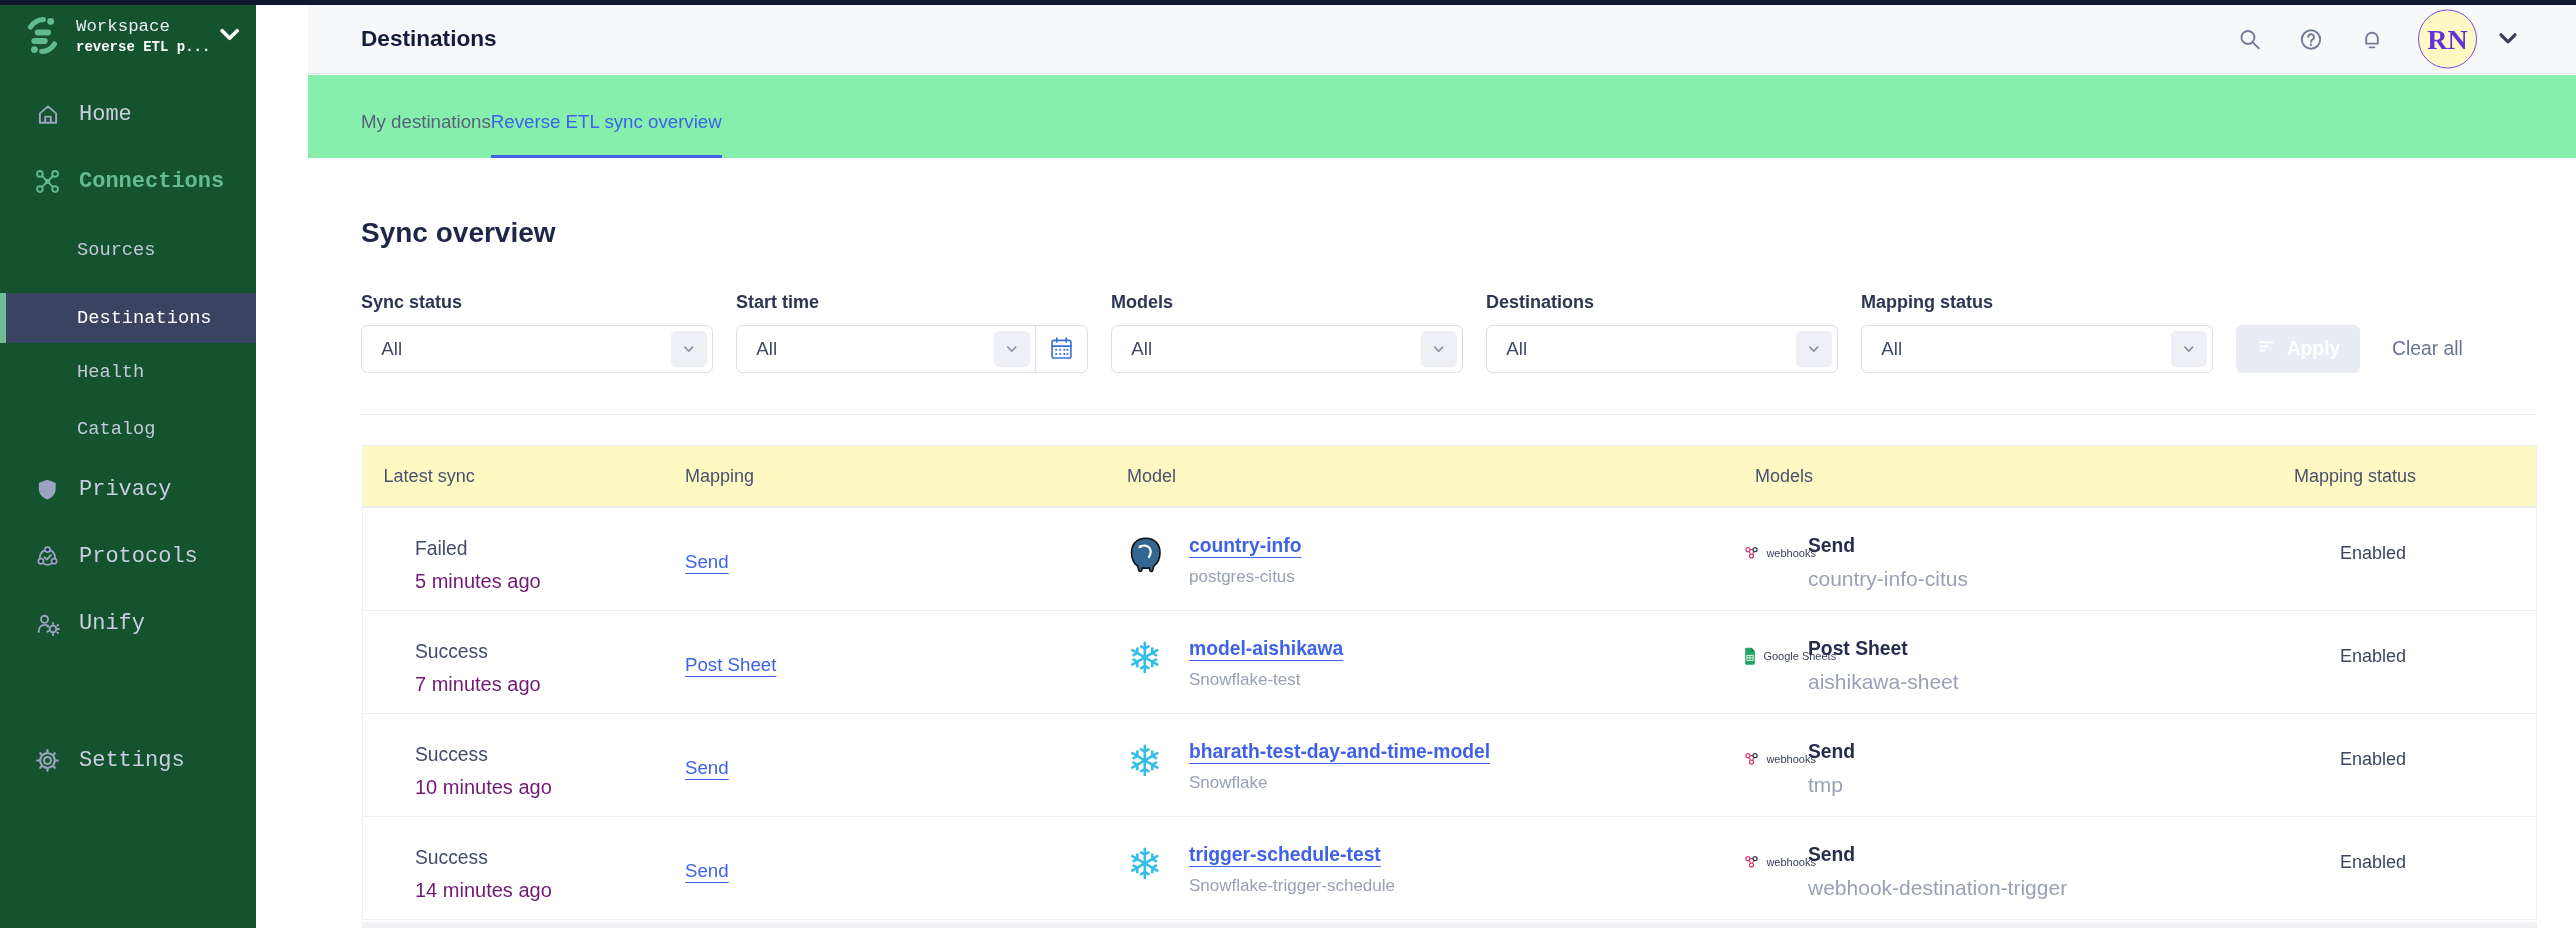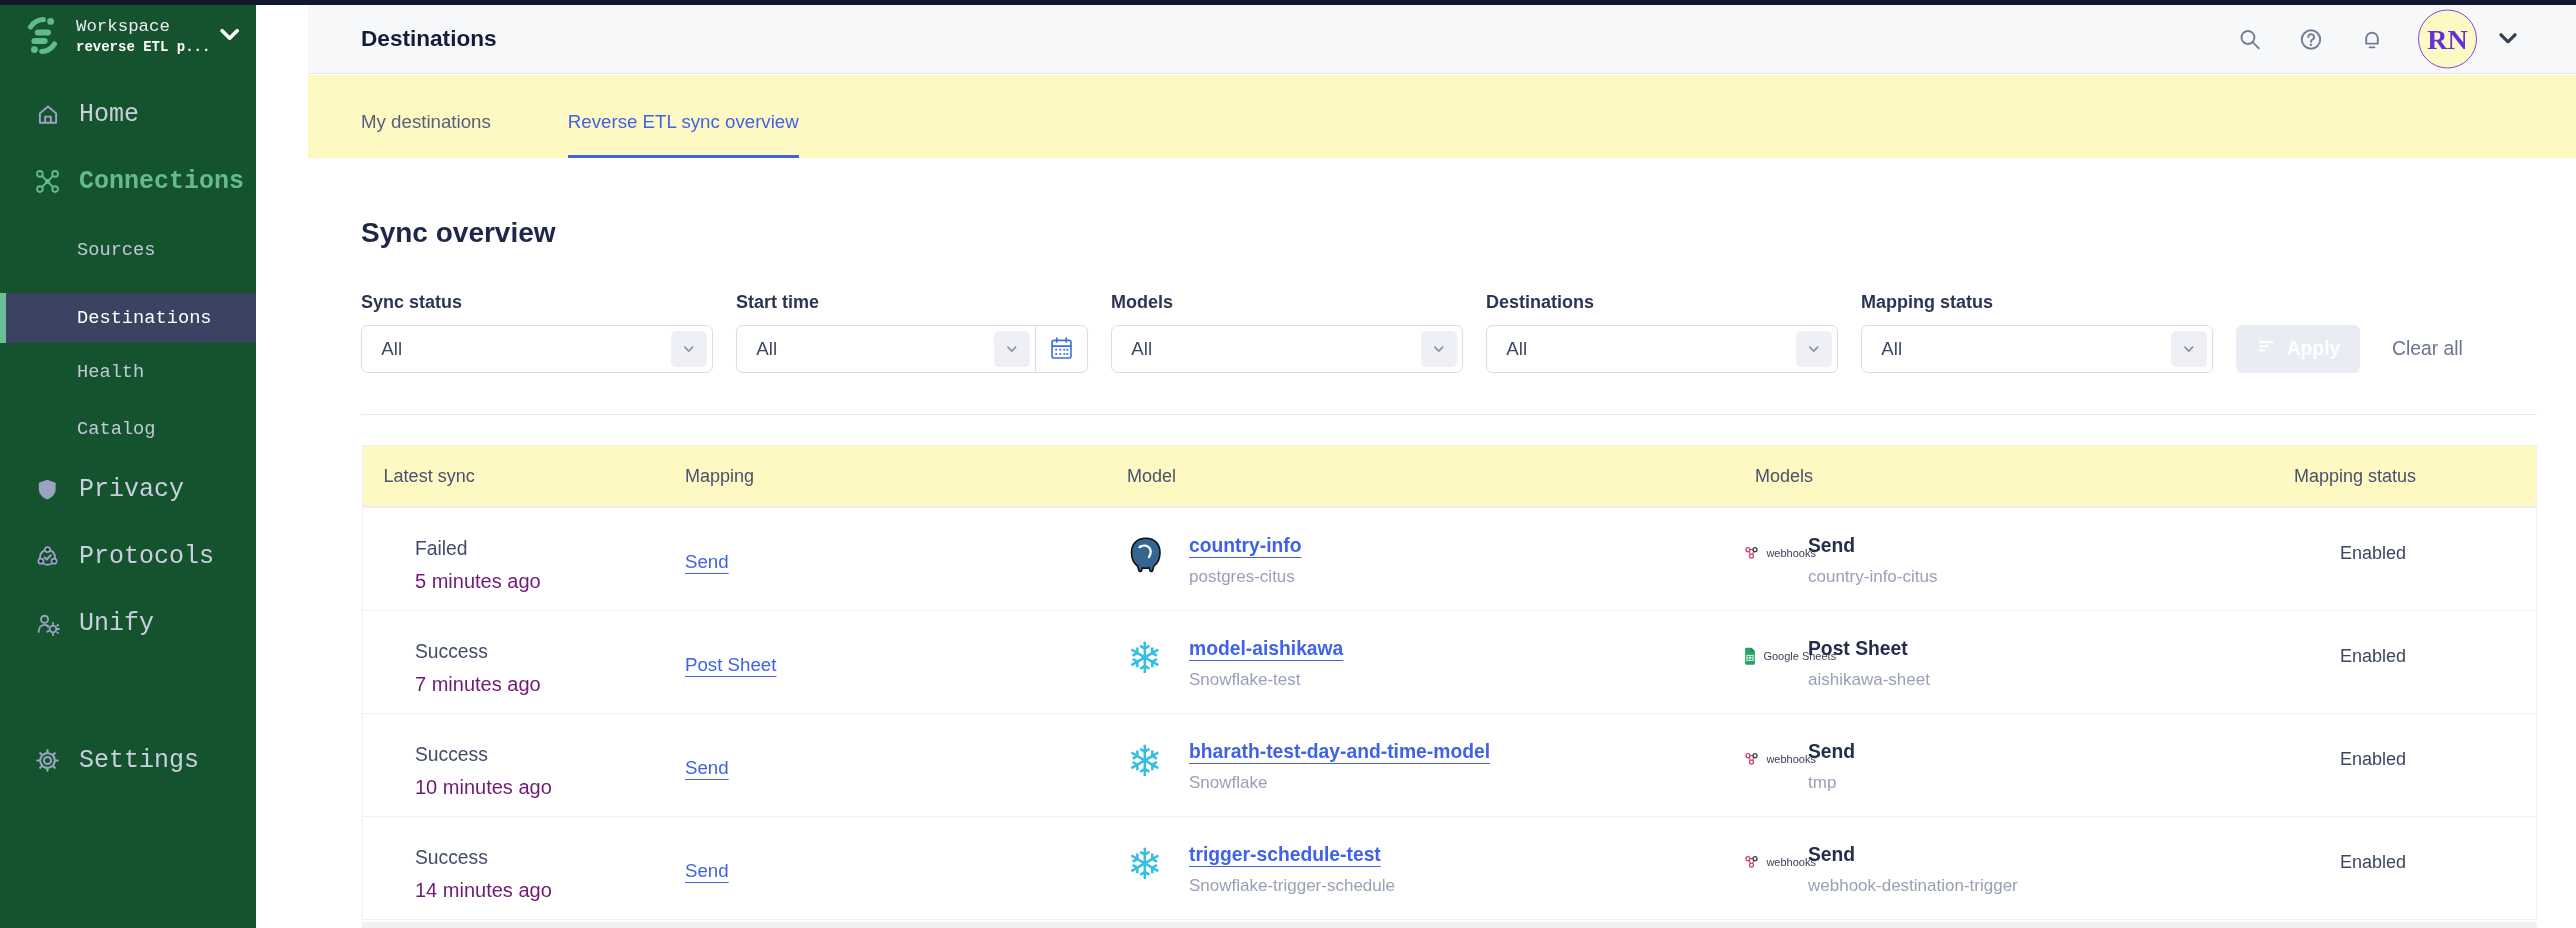--- a/index.html
+++ b/index.html
@@ -10,21 +10,21 @@
   .top-strip { position:absolute; left:0; top:0; width:2576px; height:5.2px; background:#10172f; }
 
   
   .sidebar { position:absolute; left:0; top:5.2px; width:256px; height:924px; background:#14532d;font-family:Liberation Mono, monospace; }
   .ws { position:absolute; top:10.3px; left:22px; right:17px; display:flex; align-items:center; gap:13px; cursor:pointer; }
   .ws-text { flex:1; min-width:0; }
   .ws-label { color:#e9ecf5; font-size:17.4px; }
   .ws-name  { color:#ffffff; font-size:14px; font-weight:bold; margin-top:3.9px; white-space:nowrap; }
   .nav-item { position:absolute; left:0; width:100%; height:49px; display:flex; align-items:center;
               padding-left:34px; gap:18px; cursor:pointer; }
-  .nav-item .label { color:#c9cfe0; font-size:25px; }
+  .nav-item .label { color:#c9cfe0; font-size:22px; }
   .nav-item.sub { padding-left:77px; }
   .nav-item.sub .label { color:#c2c8db; font-size:18.7px; }
   .nav-item.green .label { color:#64bb90; font-weight:bold; }
   .nav-item.selected { background:#3a4361; height:50px; }
   .nav-item.selected .label { color:#ffffff; }
   .sel-bar { position:absolute; left:0; top:0; width:5.8px; height:100%; background:#6cbe95; }
   .nav-ic { width:27px; height:27px; flex:0 0 27px; display:flex; align-items:center; justify-content:center; }
 
   
   .main-header { position:absolute; left:308px; top:5.2px; width:2268px; height:69px;
@@ -33,22 +33,22 @@
                 font-size:22.6px; font-weight:bold; color:#131c3b; }
   .header-right { position:absolute; right:59px; top:50%; transform:translateY(-50%);
                   display:flex; align-items:center; gap:31px; }
   .hbtn { width:30px; height:30px; display:flex; align-items:center; justify-content:center; cursor:pointer; }
   .avatar { width:59px; height:59px; border-radius:50%; background:#fef9c3; border:1.9px solid #7b49e2;
             display:flex; align-items:center; justify-content:center; color:#6331d8;
             font-weight:bold; font-size:28px; cursor:pointer;font-family:Liberation Serif, serif; }
   .av-chevron { margin-left:-9px; cursor:pointer; }
 
   
-  .tabs { position:absolute; left:308px; top:75px; width:2268px; height:83px; background:#fef9c3;
-          display:flex; align-items:flex-end; gap:77px; padding-left:53px; }
+  .tabs { position:absolute; left:308px; top:75px; width:2268px; height:83px; background:#86efac;
+          display:flex; align-items:flex-end; padding-left:53px; }
   .tab { font-size:18.7px; color:#596179; padding-bottom:22px; cursor:pointer; border-bottom:3.2px solid transparent; }
   .tab.active { color:#3f62e8; border-bottom-color:#3f62e8; }
 
   
   .heading { position:absolute; left:361px; top:217px; font-size:28px; font-weight:bold; color:#1e2747; }
 
   .filters { position:absolute; left:361px; top:292px; display:flex; gap:23px; align-items:flex-end; }
   .fgroup  { display:flex; flex-direction:column; }
   .flabel  { font-size:18px; font-weight:bold; color:#2d3554; margin-bottom:11.6px; }
   .fbox { width:352px; height:48px; background:#fff; border:1.3px solid #d9dde7; border-radius:6.4px;
@@ -78,21 +78,21 @@
   .cell { position:absolute; }
   .status-ic   { left:19.3px;  top:32px; }
   .status-text { left:52px;  top:30px; font-size:19.3px; color:#434c68; }
   .time-text   { left:52px;  top:62px; font-size:20px; color:#701a75; }
   .map-link    { left:322px; top:43px; font-size:18.7px; }
   .model-ic    { left:760px; top:26px; width:44px; height:52px; display:flex; align-items:flex-start; justify-content:center; }
   .model-name  { left:826px; top:27px; font-size:19.3px; font-weight:bold; }
   .model-sub   { left:826px; top:59px; font-size:17px; color:#9aa0b5; }
   .action-logo { left:1380px; top:36px; display:flex; align-items:center; gap:6.4px; }
   .action-title{ left:1445px; top:27px; font-size:19.3px; font-weight:bold; color:#242d4b; }
-  .action-sub  { left:1445px; top:59px; font-size:17px; color:#9aa0b5; }
+  .action-sub  { left:1445px; top:59px; font-size:21px; color:#9aa0b5; }
   .st-dot      { left:1956px; top:41px; }
   .st-text     { left:1977px; top:35px; font-size:18px; color:#3c465f; }
 
   .link { color:#3f62e8; text-decoration:underline; text-decoration-thickness:1.3px; text-underline-offset:4.5px; cursor:pointer; }
 
   .diamond { width:20.6px; height:20.6px; background:#a83b40; border-radius:4.5px; transform:rotate(45deg) scale(.92); }
   .dot-lg  { width:19.3px; height:19.3px; border-radius:50%; background:#2d5c46; }
   .dot-sm  { width:11px; height:11px; border-radius:50%; background:#2d5c46; }
 
   .snow { font-size:43px; line-height:43px; color:#35bde6; font-family:"DejaVu Sans", sans-serif; }

